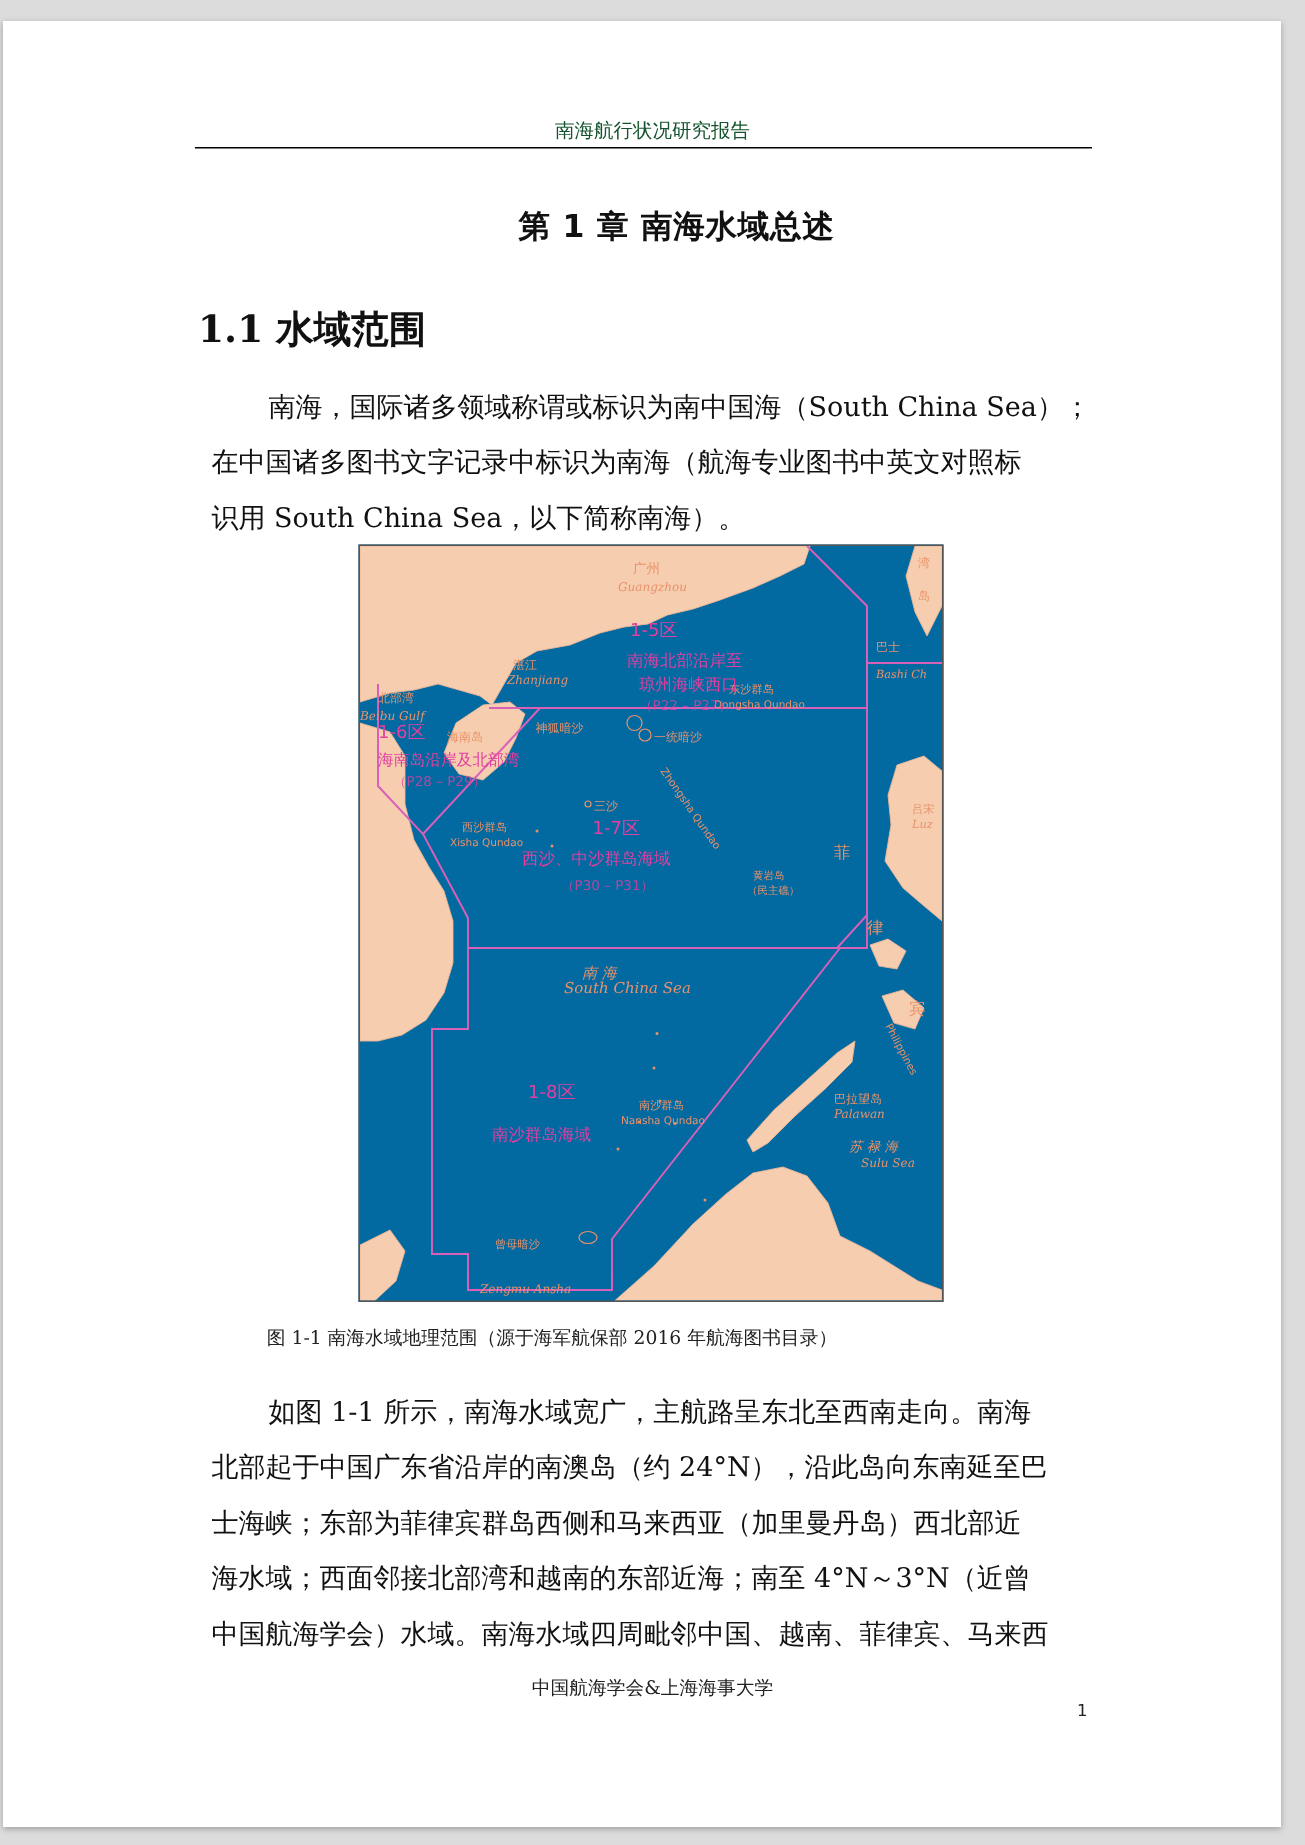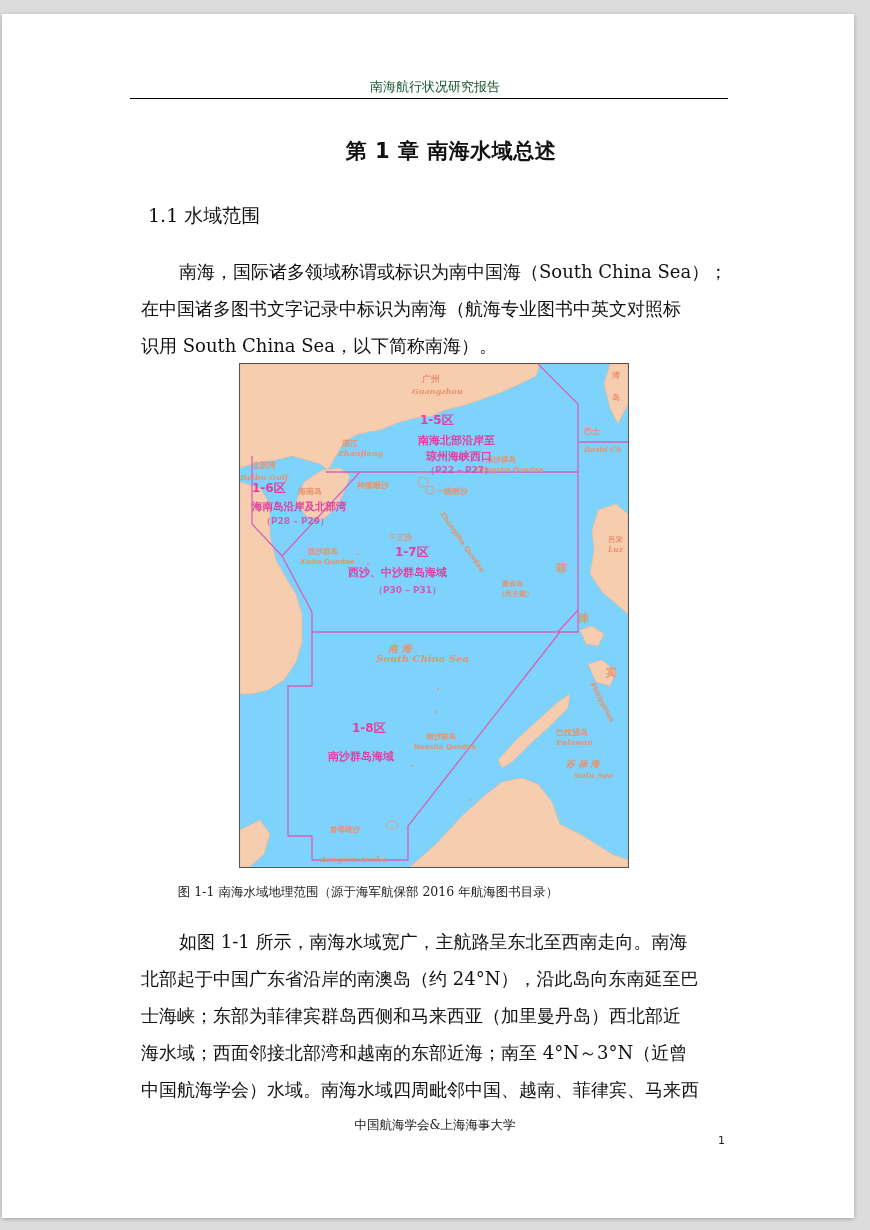--- a/index.html
+++ b/index.html
@@ -14,32 +14,32 @@
   .header-title {
     position: absolute; left: 0; width: 870px; top: 78px; text-align: center;
     font-size: 13px; color: #14532d;
   }
   .header-rule { position: absolute; left: 130px; width: 598px; top: 98px; height: 0; border-top: 1px solid #000; }
   .chapter-title {
     position: absolute; left: 16px; width: 870px; top: 137px; text-align: center;
     font-family: "DejaVu Sans", "Liberation Sans", sans-serif; font-weight: bold; font-size: 21px; letter-spacing: 0.5px;
   }
   .section-title {
-    position: absolute; left: 148px; top: 203px; font-weight: normal; font-size: 19px;
+    position: absolute; left: 132px; top: 203px; font-weight: bold; font-size: 25px;
   }
   .para {
     position: absolute; left: 141px; width: 596px; font-size: 18px; line-height: 37px; text-align: justify;
   }
   .para .line { display: block; white-space: nowrap; height: 37px; }
   .p1 { top: 253px; }
   .p2 { top: 912px; margin-top: 11px; }
   .indent { padding-left: 38px; }
   .figure {
     position: absolute; left: 239px; top: 363px; width: 388px; height: 503px;
-    border: 1px solid #555; background: #7dd3fc; overflow: hidden; font-weight: bold;
+    border: 1px solid #555; background: #0369a1; overflow: hidden;
   }
   .figure svg { display: block; }
   .caption {
     position: absolute; left: 0; width: 736px; top: 884px; text-align: center; font-size: 12.5px; color: #222;
   }
   .footer-text {
     position: absolute; left: 0; width: 870px; top: 1117px; text-align: center; font-size: 12.5px; color: #222;
   }
   .page-number {
     position: absolute; left: 718px; top: 1134px; font-family: "DejaVu Sans", "Liberation Sans", sans-serif; font-size: 11px; color: #222;

